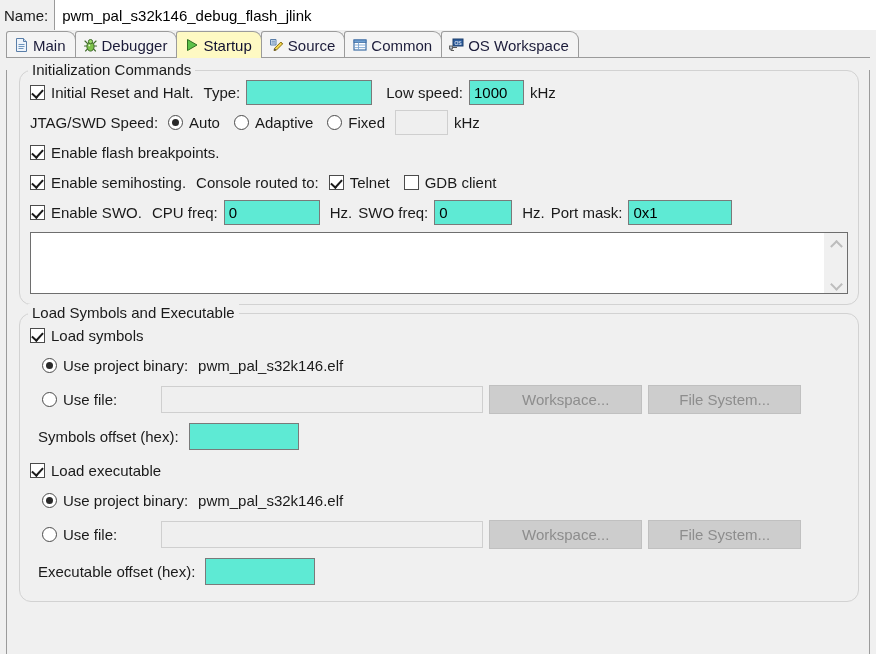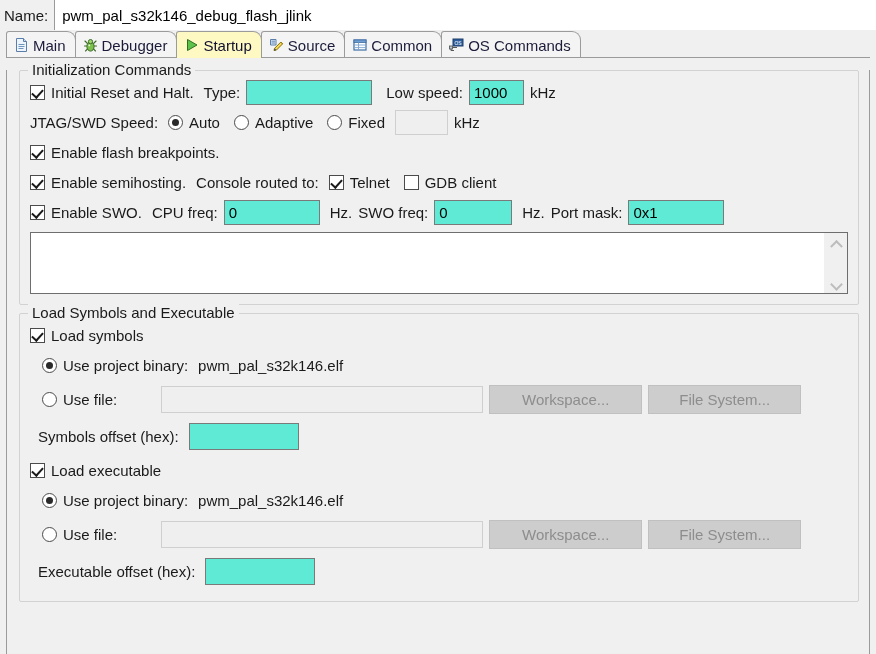--- a/index.html
+++ b/index.html
@@ -104,21 +104,21 @@
     margin: 0 6px;
     box-sizing: border-box;
     padding: 0;
   }
 
   
   .group {
     position: relative;
     margin: 12px 10px 0 12px;
     border: 1px solid #d2d2d2;
-    border-radius: 2px;
+    border-radius: 12px;
     padding: 8px 10px 10px 10px;
   }
   .group > .group-title {
     position: absolute;
     top: -10px;
     left: 8px;
     background: #f0f0f0;
     padding: 0 4px;
     font-size: 15px;
     color: #1a1a1a;
@@ -341,21 +341,21 @@
 
   <div class="tab">
     <span class="tab-icon">
       <svg width="15" height="15" viewBox="0 0 15 15">
         <rect x="4" y="1" width="10" height="7" fill="#2f5e9e" stroke="#1b3c6b" stroke-width="1"></rect>
         <text x="9" y="6.6" font-family="Liberation Sans, sans-serif" font-size="5" fill="#ffffff" text-anchor="middle">OS</text>
         <path d="M2 9.5 H8 M2 9.5 V12.5 M2 12.5 H5" stroke="#5a5a5a" stroke-width="1.2" fill="none"></path>
         <rect x="0.5" y="8" width="3" height="3" fill="#b8c6d8" stroke="#5a5a5a" stroke-width="0.9"></rect>
       </svg>
     </span>
-    <span class="tab-label">OS Commands</span>
+    <span class="tab-label">OS Workspace</span>
   </div>
 
 </div>
 
 <div class="pane">
 
   <div class="group">
     <span class="group-title">Initialization Commands</span>
 
     <div class="row">
@@ -419,21 +419,21 @@
       <span class="lbl">Hz.</span>
       <span class="sp6"></span>
       <span class="lbl">SWO freq:</span>
       <span class="sp6"></span>
       <input class="tf" style="width: 78px;" type="text" value="0">
       <span class="sp10"></span>
       <span class="lbl">Hz.</span>
       <span class="sp6"></span>
       <span class="lbl">Port mask:</span>
       <span class="sp6"></span>
-      <input class="tf" style="width: 96px;" type="text" value="0x1">
+      <input class="tf" style="width: 104px;" type="text" value="0x1">
     </div>
 
     <div class="cmdarea">
       <div class="ta-body"></div>
       <div class="scrollbar">
         <span class="chev up"></span>
         <span class="chev down"></span>
       </div>
     </div>
   </div>

